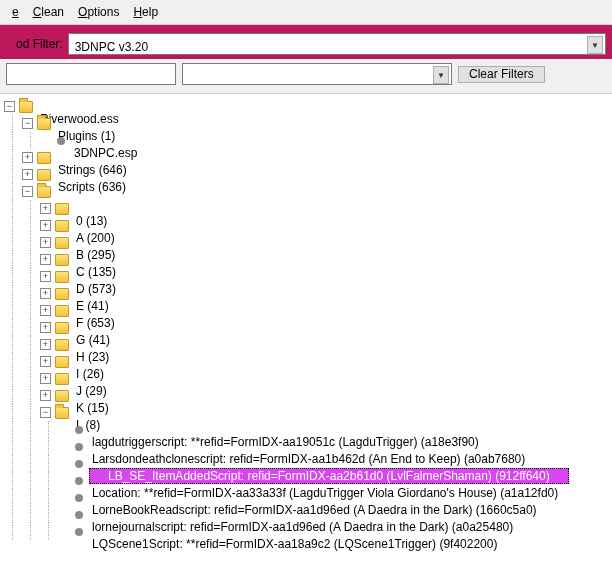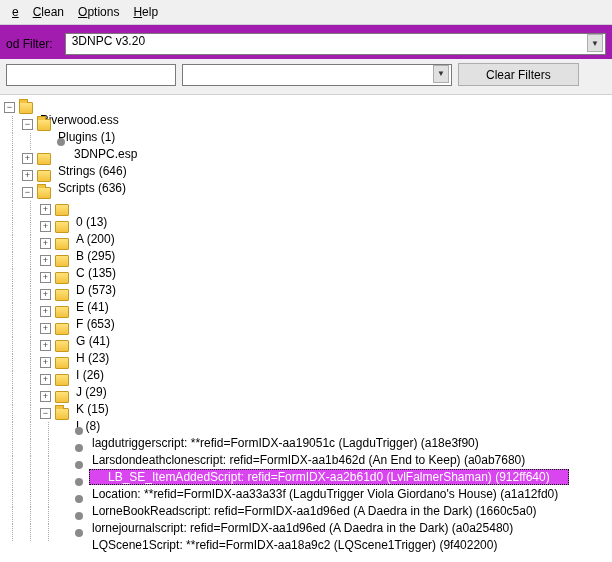--- a/index.html
+++ b/index.html
@@ -21,36 +21,36 @@
     border-bottom: 1px solid #d0d0d0;
   }
   .menubar .menu-item {
     padding: 2px 6px;
     cursor: default;
   }
   .menubar .menu-item .mn-u { text-decoration: underline; }
   .filter-row {
     display: flex;
     align-items: center;
-    gap: 12px;
-    padding: 8px 6px 4px 6px;
-    background: #a21caf;
+    gap: 5px;
+    padding: 8px 6px 4px 16px;
+    background: #be185d;
   }
   .filter-row2 {
     display: flex;
     align-items: center;
     gap: 6px;
     padding: 4px 6px 8px 6px;
     background: #f0f0f0;
     border-bottom: 1px solid #d0d0d0;
   }
   .label { white-space: nowrap; }
   .combo {
     display: flex;
-    align-items: flex-start;
+    align-items: flex-end;
     justify-content: space-between;
     background: #fff;
     border: 1px solid #7a7a7a;
     height: 22px;
     padding: 0 2px 0 6px;
   }
   .combo .combo-text { flex: 1; white-space: nowrap; overflow: hidden; }
   .combo .combo-btn {
     width: 16px;
     height: 18px;
@@ -64,22 +64,22 @@
   }
   .textbox {
     background: #fff;
     border: 1px solid #7a7a7a;
     height: 22px;
     padding: 0 6px;
   }
   .btn {
     background: #e1e1e1;
     border: 1px solid #adadad;
-    height: 23px;
-    padding: 0 27px;
+    height: 17px;
+    padding: 0 10px;
     display: flex;
     align-items: center;
     cursor: default;
   }
   .tree-area {
     background: #fff;
     padding: 4px 0 0 4px;
     height: 480px;
     overflow: hidden;
   }

